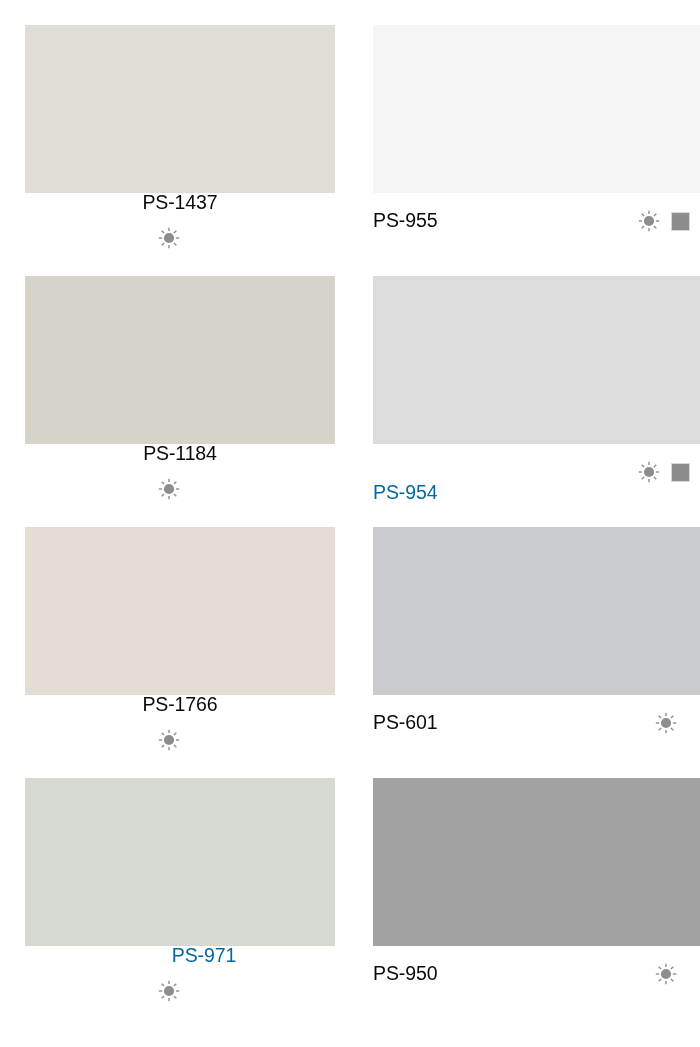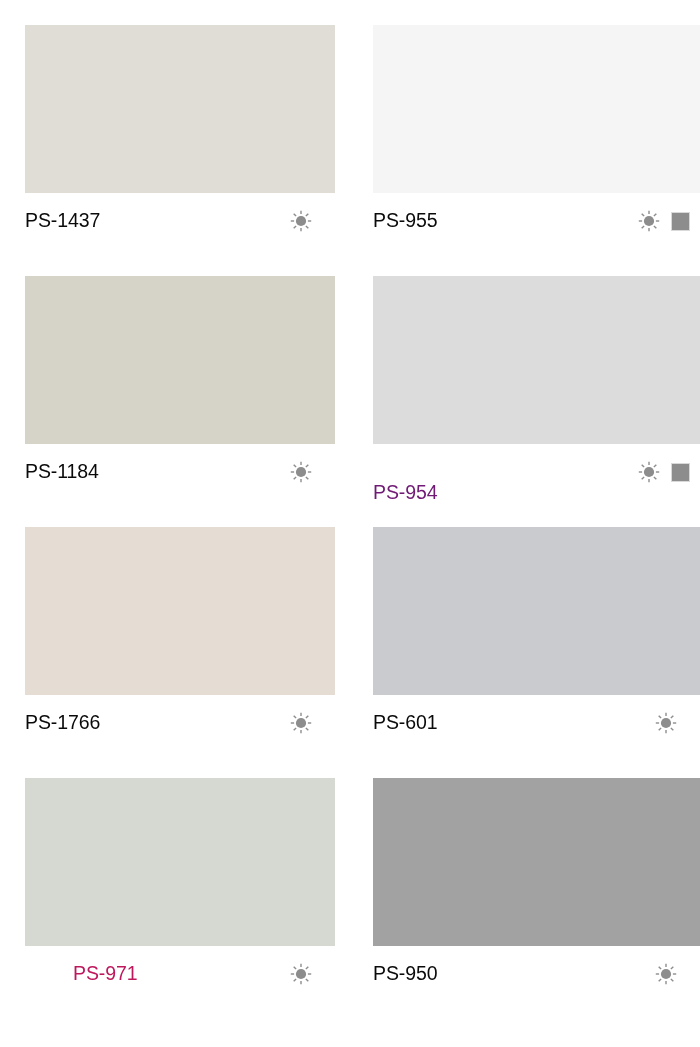--- a/index.html
+++ b/index.html
@@ -49,20 +49,21 @@
   .swatch-meta {
     height: 56px;
     display: flex;
     align-items: center;
     justify-content: space-between;
     padding-right: 0;
   }
 
   .swatch-cell.col-left .swatch-meta {
     padding-right: 0;
+    flex-direction: column;
   }
 
   .swatch-name {
     font-size: 19.5px;
     line-height: 1;
     color: #0a0a0a;
     letter-spacing: -0.1px;
     white-space: nowrap;
   }
 
@@ -169,21 +170,21 @@
               </g>
             </svg>
           </span>
         </span>
       </div>
     </div>
 
     <div class="swatch-cell col-right icons-pad-right">
       <div class="swatch-chip" style="background: rgb(220, 220, 220);"></div>
       <div class="swatch-meta">
-        <span class="swatch-name" style="color: #701a75; margin-top: 41px;">PS-954</span>
+        <span class="swatch-name" style="color: #0369a1; margin-top: 41px;">PS-954</span>
         <span class="swatch-icons">
           <span class="sun-icon">
             <svg viewBox="0 0 22 22" width="22" height="22" aria-hidden="true">
               <circle cx="11" cy="11" r="5.1" fill="#8d8d8d"></circle>
               <g stroke="#8d8d8d" stroke-width="1.4" stroke-linecap="butt">
                 <line x1="11" y1="0.8" x2="11" y2="4.1"></line>
                 <line x1="11" y1="17.9" x2="11" y2="21.2"></line>
                 <line x1="0.8" y1="11" x2="4.1" y2="11"></line>
                 <line x1="17.9" y1="11" x2="21.2" y2="11"></line>
                 <line x1="3.7" y1="3.7" x2="6.1" y2="6.1"></line>
@@ -246,21 +247,21 @@
           </span>
         </span>
       </div>
     </div>
   </div>
 
   <div class="swatch-row">
     <div class="swatch-cell col-left icons-pad-left">
       <div class="swatch-chip" style="background: rgb(213, 217, 210);"></div>
       <div class="swatch-meta">
-        <span class="swatch-name" style="color: #be185d; margin-left: 48px;">PS-971</span>
+        <span class="swatch-name" style="color: #0369a1; margin-left: 48px;">PS-971</span>
         <span class="swatch-icons">
           <span class="sun-icon">
             <svg viewBox="0 0 22 22" width="22" height="22" aria-hidden="true">
               <circle cx="11" cy="11" r="5.1" fill="#8d8d8d"></circle>
               <g stroke="#8d8d8d" stroke-width="1.4" stroke-linecap="butt">
                 <line x1="11" y1="0.8" x2="11" y2="4.1"></line>
                 <line x1="11" y1="17.9" x2="11" y2="21.2"></line>
                 <line x1="0.8" y1="11" x2="4.1" y2="11"></line>
                 <line x1="17.9" y1="11" x2="21.2" y2="11"></line>
                 <line x1="3.7" y1="3.7" x2="6.1" y2="6.1"></line>

